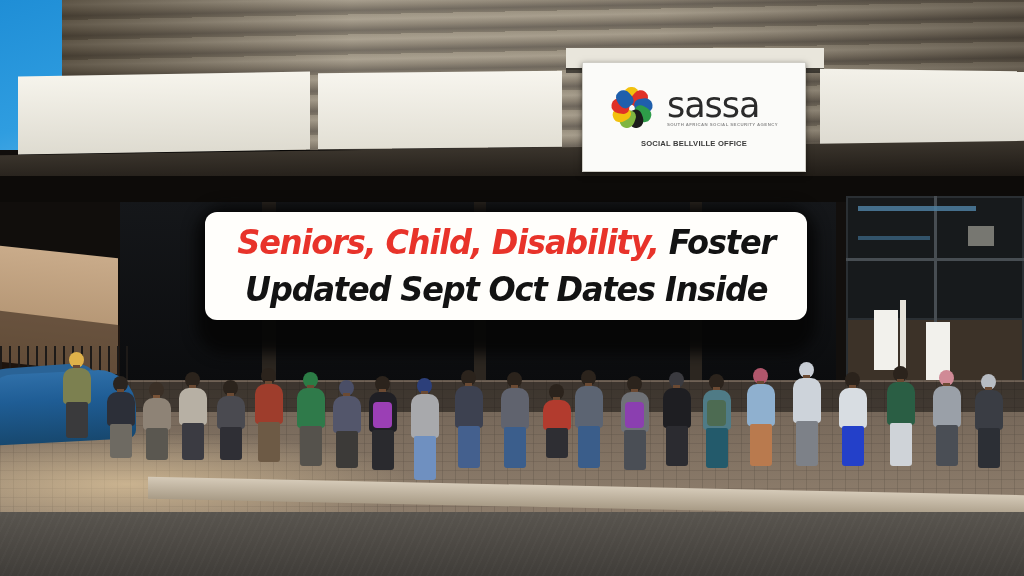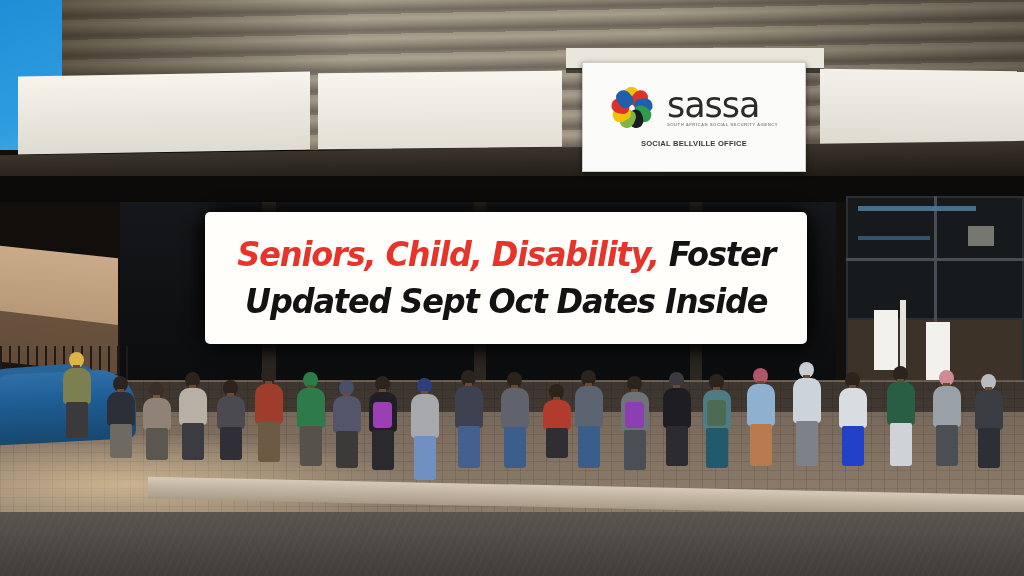--- a/index.html
+++ b/index.html
@@ -115,22 +115,22 @@
   
   .person{position:absolute;}
   .head{position:absolute;border-radius:50%;}
   .body{position:absolute;border-radius:10px 10px 4px 4px;}
   .legs{position:absolute;border-radius:2px 2px 3px 3px;}
   .bag{position:absolute;border-radius:4px;}
 
   
   .card-glow{position:absolute;left:196px;top:206px;width:620px;height:148px;
       border-radius:30px;background:rgba(5,5,5,.92);filter:blur(7px);}
-  .card{position:absolute;left:205px;top:212px;width:602px;height:132px;
-      background:#fffefb;border-radius:5px;
+  .card{position:absolute;left:205px;top:212px;width:602px;height:108px;
+      background:#fffefb;border-radius:12px;
       display:flex;flex-direction:column;align-items:center;justify-content:center;
       box-shadow:0 0 0 1px rgba(0,0,0,.1);}
   .hl{font-family:"DejaVu Sans",sans-serif;font-weight:700;font-style:italic;
       font-size:33px;letter-spacing:-1.2px;line-height:1;color:#131313;
       white-space:nowrap;transform:scaleX(.97);}
   .hl.l1{margin-bottom:14px;}
   .hl .red{color:#e8332a;}
 </style>
 </head>
 <body>

